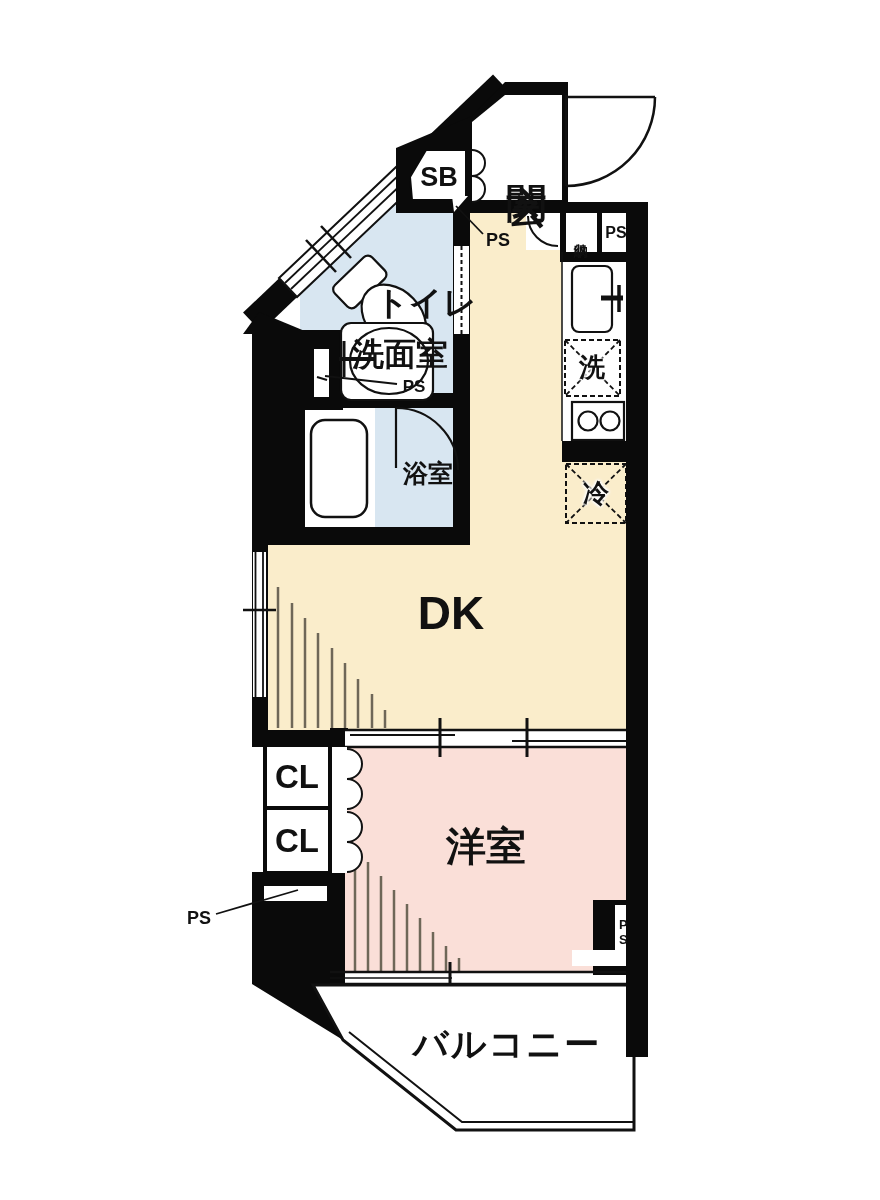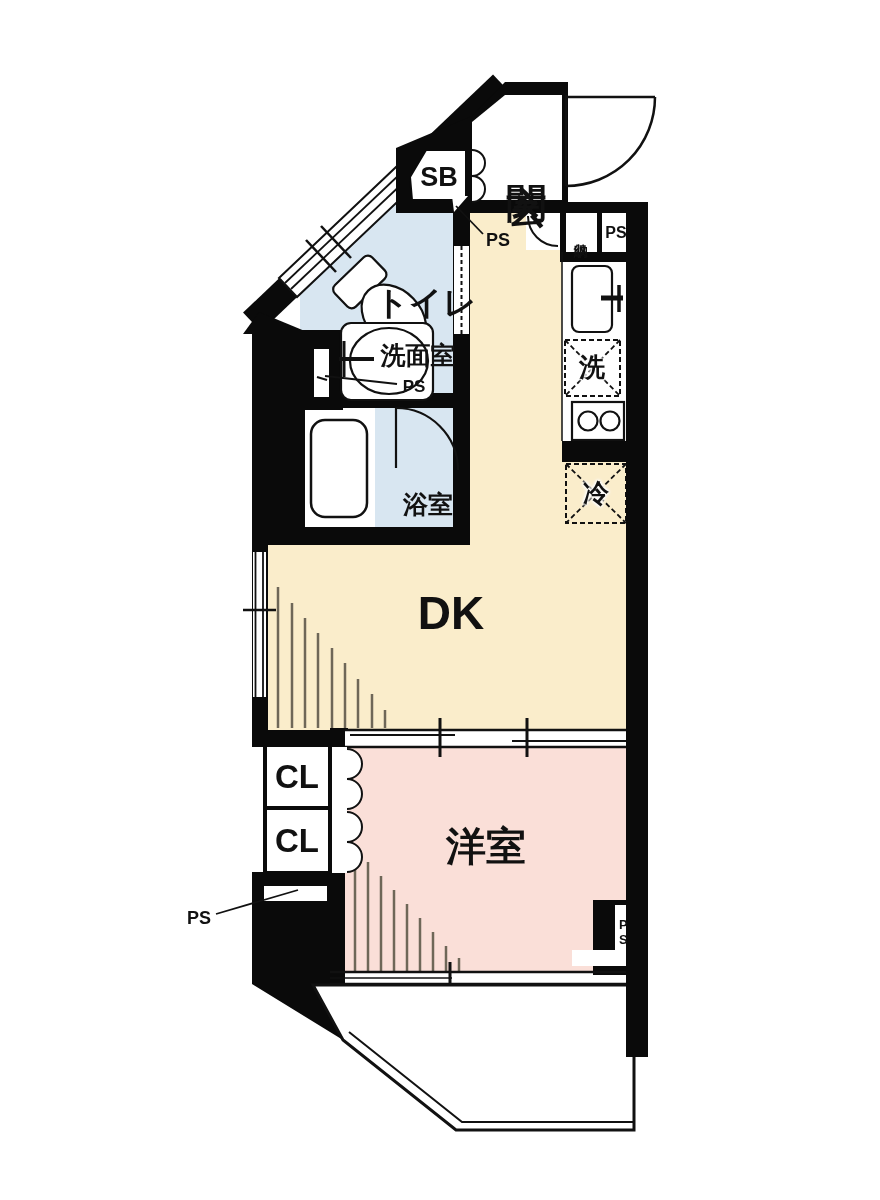--- a/index.html
+++ b/index.html
@@ -185,26 +185,27 @@
   <g stroke="#111" stroke-width="1.8">
     <line x1="483" y1="234" x2="456" y2="206"></line>
     <line x1="397" y1="384" x2="325" y2="376"></line>
     <line x1="216" y1="914" x2="298" y2="890"></line>
   </g>
 </svg>
 
 <div class="lbl vert" style="left:527px;top:153px;font-size:40px;">玄関</div>
 <div class="lbl" style="left:439px;top:177px;font-size:27px;">SB</div>
 <div class="lbl" style="left:426px;top:303px;font-size:33px;">トイレ</div>
-<div class="lbl" style="left:418px;top:355px;font-size:25px;">洗面室</div>
-<div class="lbl" style="left:428px;top:473px;font-size:25px;margin-top:31px;">浴室</div>
+<div class="lbl" style="left:400px;top:355px;font-size:32px;">洗面室</div>
+<div class="lbl" style="left:428px;top:473px;font-size:25px;">浴室</div>
 <div class="lbl" style="left:451px;top:613px;font-size:46px;">DK</div>
 <div class="lbl" style="left:486px;top:846px;font-size:40px;text-align:right;">洋室</div>
 <div class="lbl" style="left:297px;top:777px;font-size:33px;">CL</div>
 <div class="lbl" style="left:297px;top:841px;font-size:33px;">CL</div>
+<div class="lbl" style="left:507px;top:1044px;font-size:35px;letter-spacing:2px;">バルコニー</div>
 <div class="lbl vert" style="left:581px;top:233px;font-size:14px;">収納</div>
 <div class="lbl halo" style="left:592px;top:368px;font-size:26px;">洗</div>
 <div class="lbl halo" style="left:596px;top:494px;font-size:26px;">冷</div>
 <div class="lbl" style="left:616px;top:233px;font-size:16px;">PS</div>
 <div class="lbl" style="left:498px;top:240px;font-size:18px;">PS</div>
 <div class="lbl" style="left:414px;top:387px;font-size:17px;">PS</div>
 <div class="lbl" style="left:199px;top:918px;font-size:18px;">PS</div>
 <div class="lbl vert" style="left:623px;top:932px;font-size:13px;">PS</div>
 
 </div>

